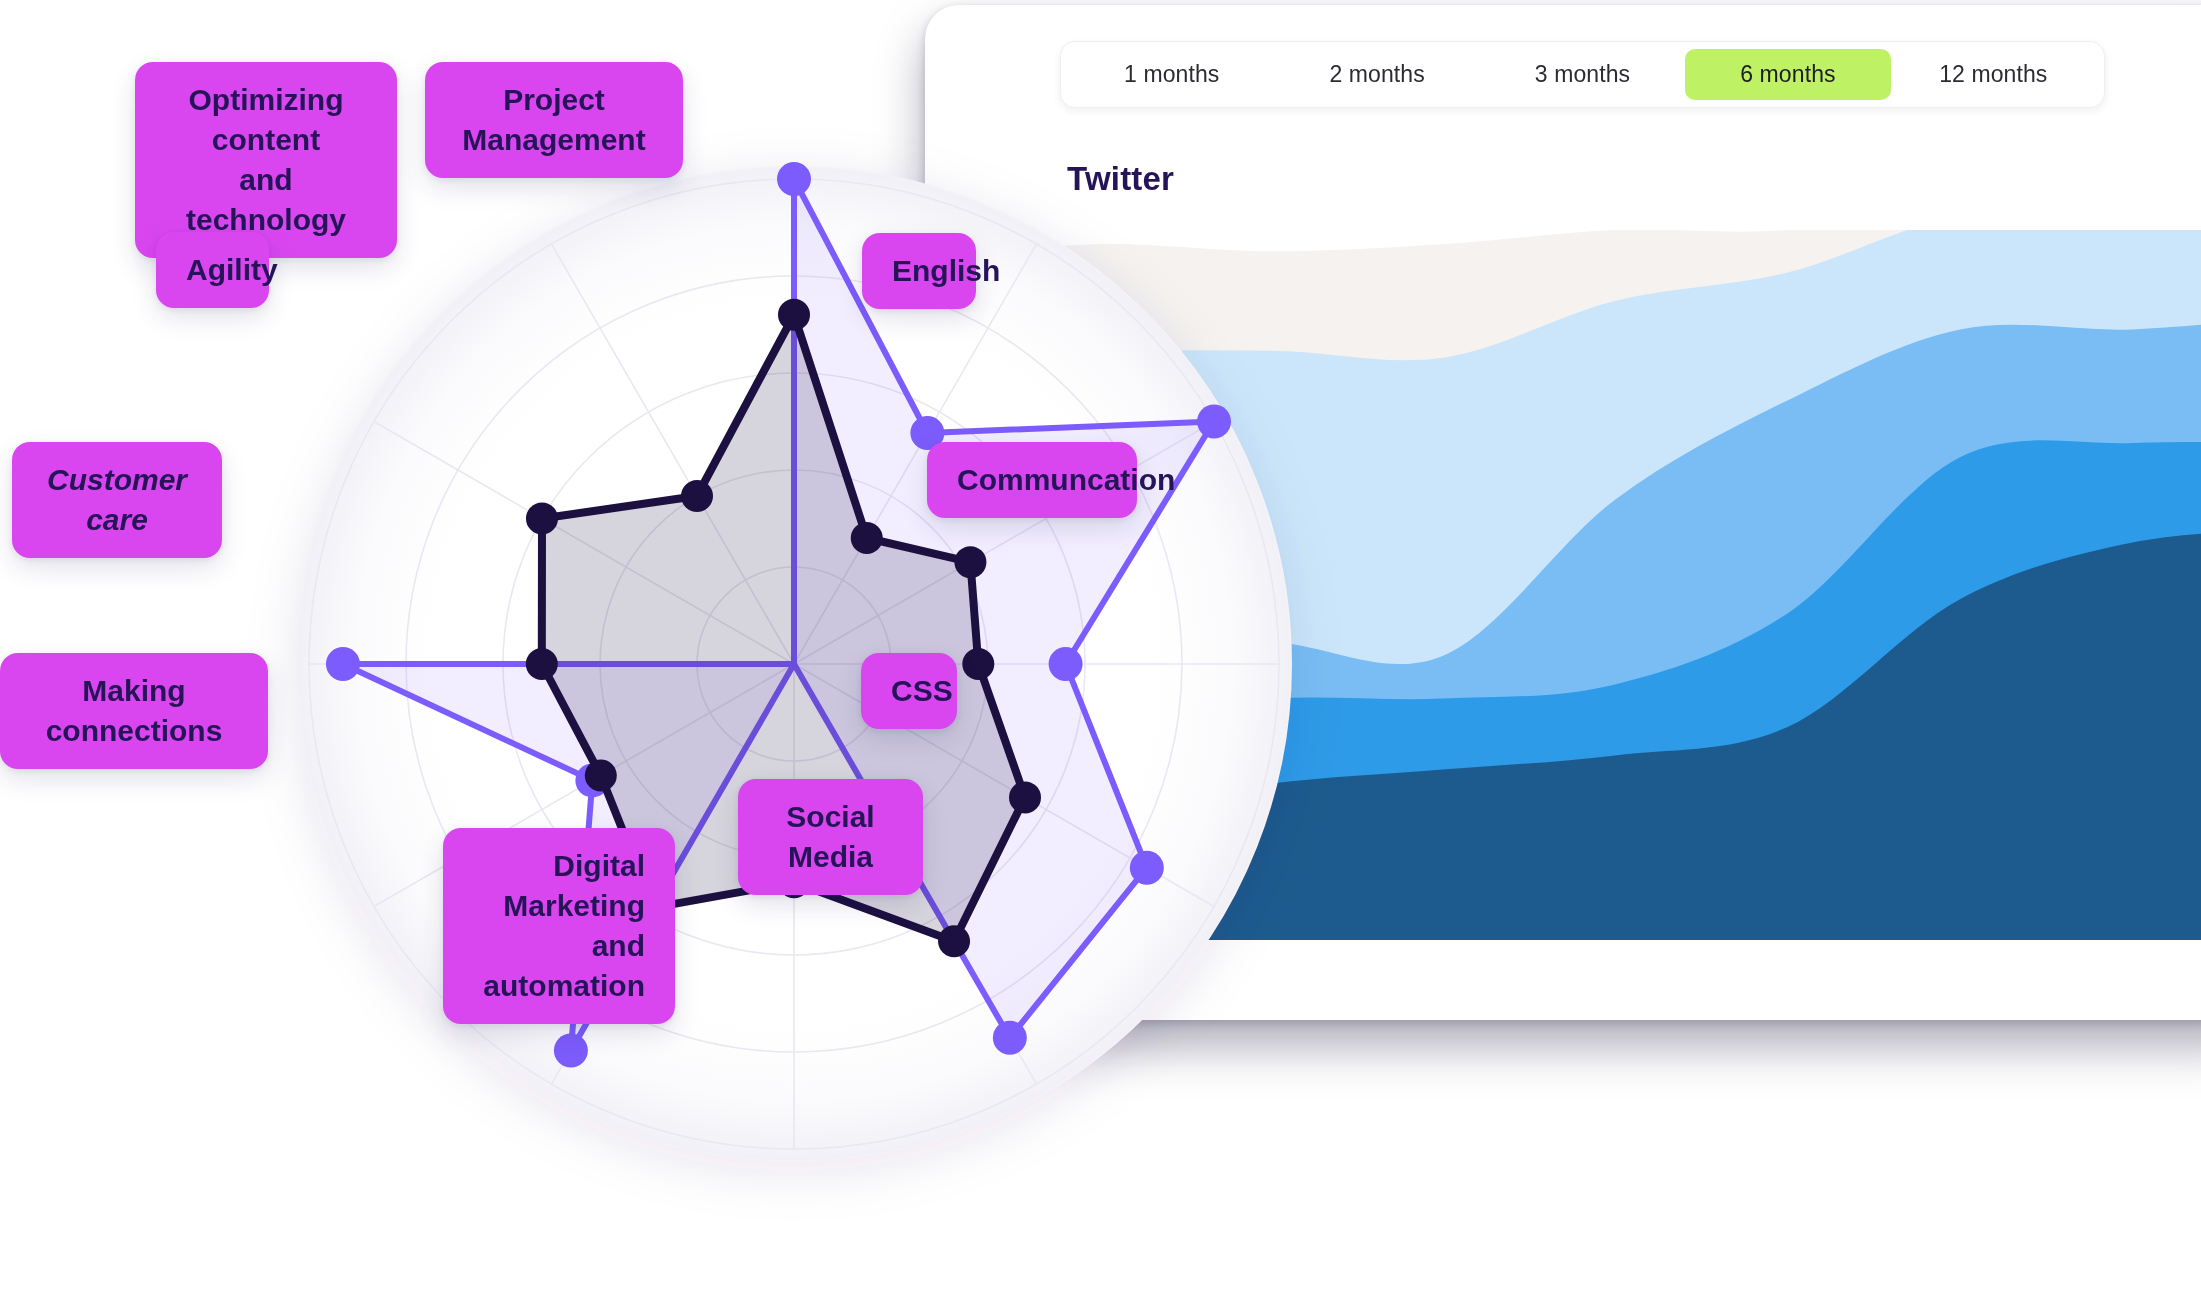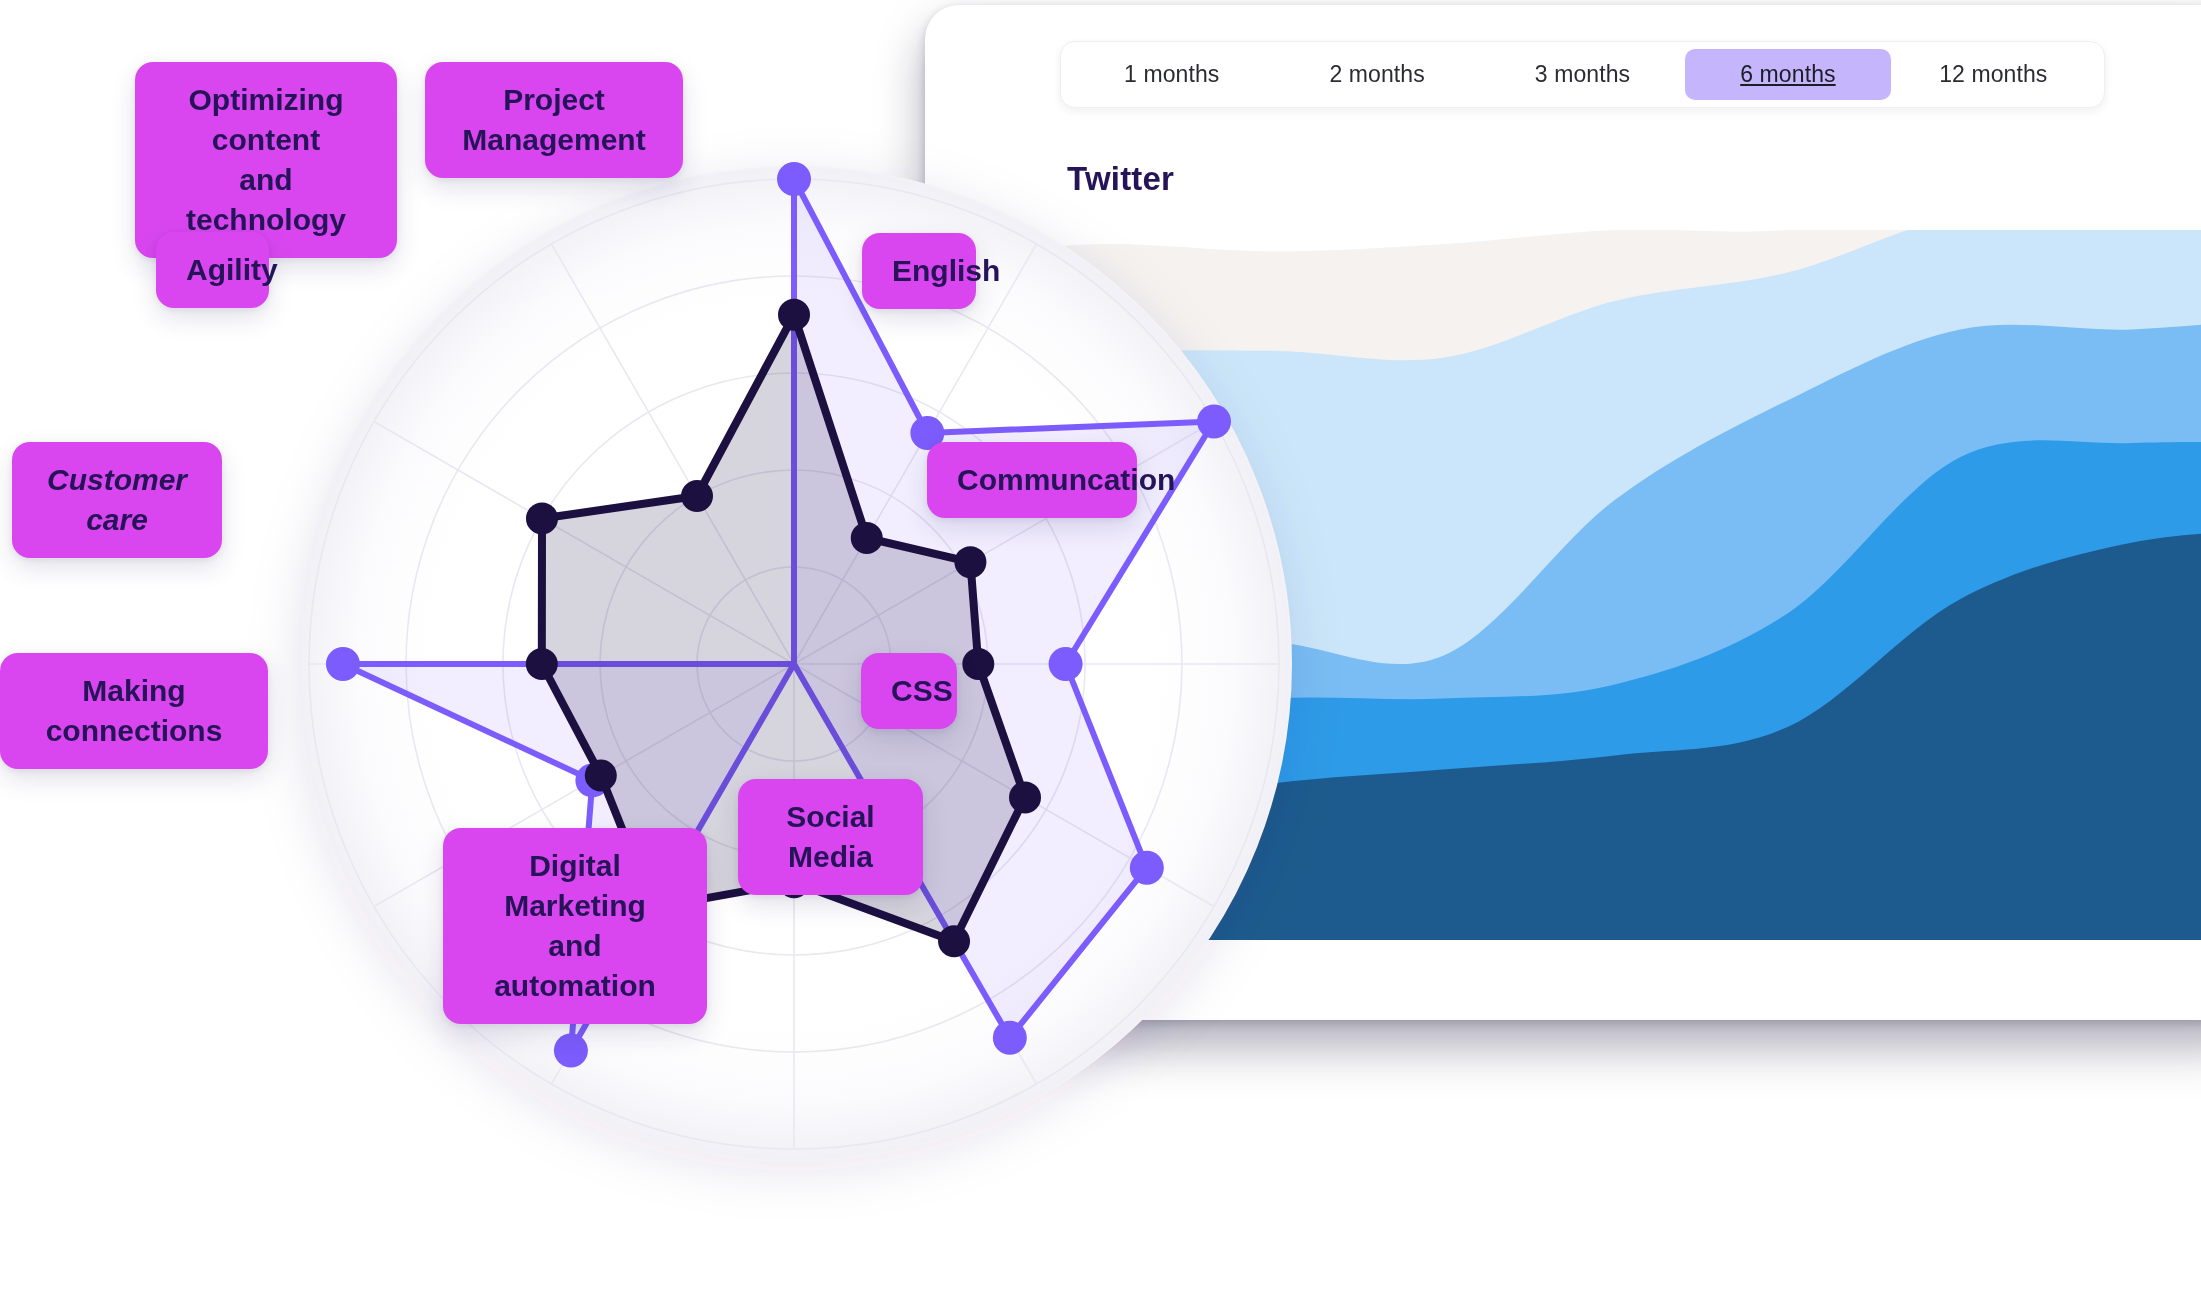--- a/index.html
+++ b/index.html
@@ -23,21 +23,21 @@
     position:absolute;left:135px;top:36px;width:1045px;height:67px;
     background:#ffffff;border:1px solid #efeef3;border-radius:15px;
     box-shadow:0 3px 9px rgba(30,24,60,.07);
     display:flex;align-items:center;padding:8px;box-sizing:border-box;
   }
   .seg-item{
     flex:1;text-align:center;font-size:23px;color:#2b2b33;
     line-height:51px;height:51px;border-radius:10px;
     letter-spacing:.1px;
   }
-  .seg-item.active{background:#c4b5fd;color:#1d1d24;text-decoration:underline;}
+  .seg-item.active{background:#bef264;color:#1d1d24;}
 
   .card-title{
     position:absolute;left:142px;top:155px;
     font-size:33px;font-weight:bold;color:#261458;letter-spacing:.2px;
   }
   .chart-wrap{
     position:absolute;left:0px;top:225px;width:1330px;height:710px;
     overflow:hidden;
   }
   .chart-wrap svg{display:block;width:1380px;height:710px;}
@@ -155,16 +155,16 @@
   <div class="pill" style="left:135px;  top:62px;  width:262px;">Optimizing content
 and technology</div>
   <div class="pill" style="left:425px;  top:62px;  width:258px;">Project Management</div>
   <div class="pill" style="left:156px;  top:232px; width:113px;">Agility</div>
   <div class="pill" style="left:862px;  top:233px; width:114px;">English</div>
   <div class="pill" style="left:12px;   top:442px; width:210px;font-style:italic;">Customer care</div>
   <div class="pill" style="left:927px;  top:442px; width:210px;">Communcation</div>
   <div class="pill" style="left:0px;    top:653px; width:268px;">Making connections</div>
   <div class="pill" style="left:861px;  top:653px; width:96px;">CSS</div>
   <div class="pill" style="left:738px;  top:779px; width:185px;">Social Media</div>
-  <div class="pill" style="left:443px;  top:828px; width:264px;">Digital Marketing
+  <div class="pill" style="left:443px;  top:828px; width:232px;text-align:right;">Digital Marketing
 and automation</div>
 
 </div>
 
 </body></html>

